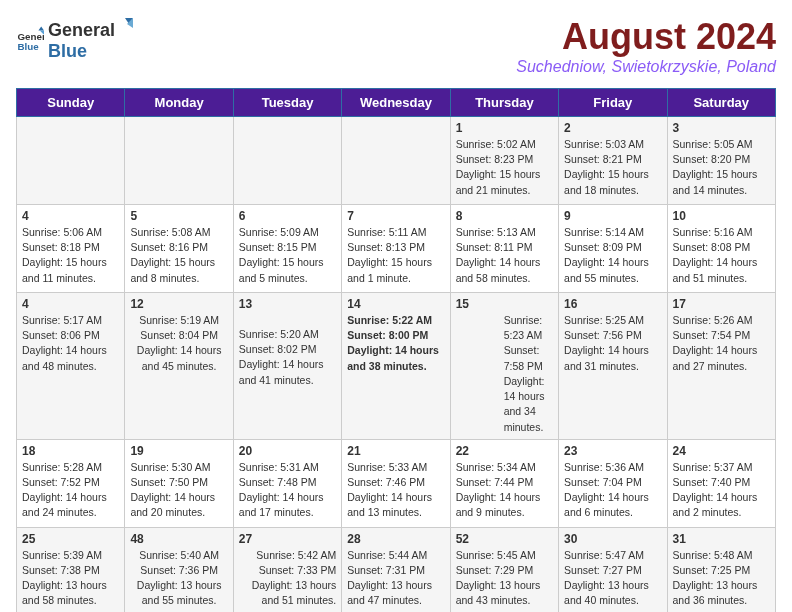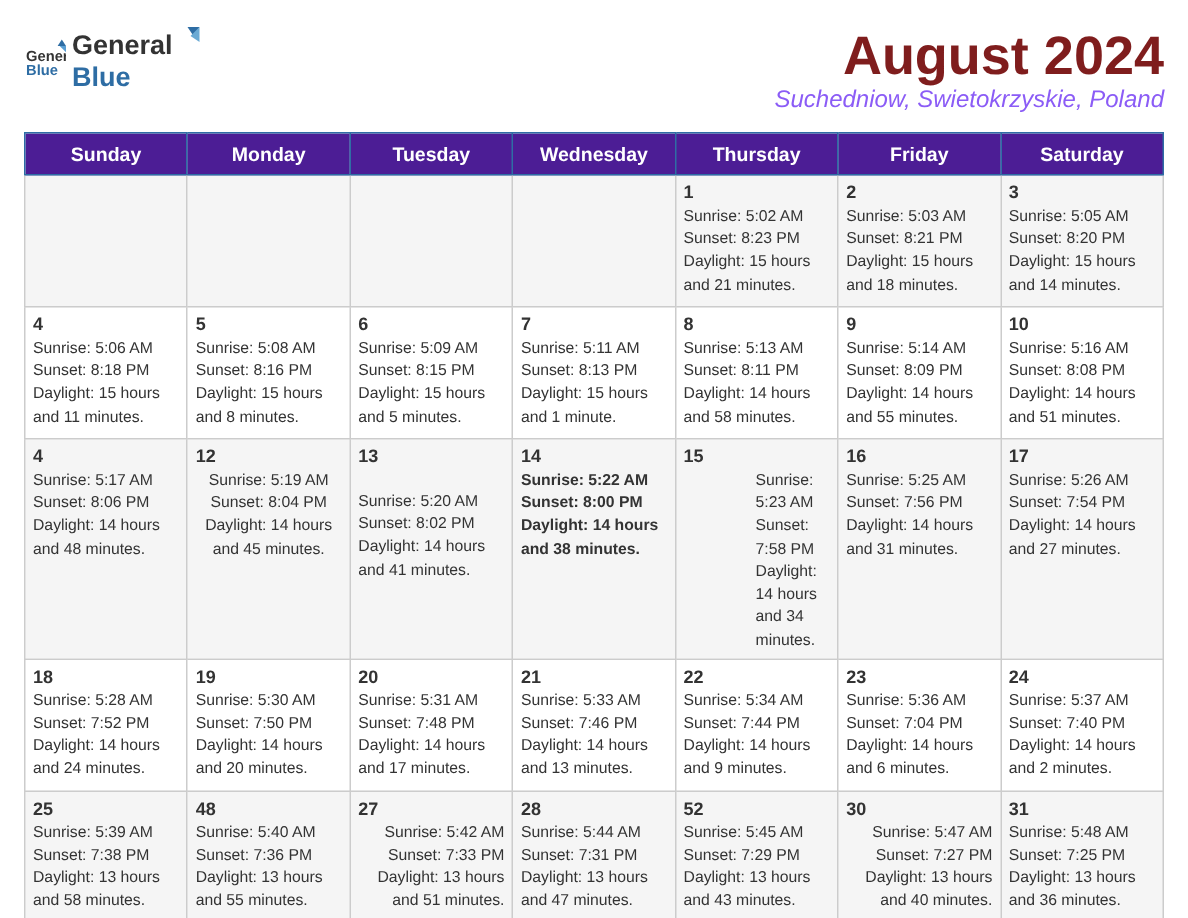--- a/index.html
+++ b/index.html
@@ -315,21 +315,21 @@
       <tr>
         <td>
           <span class="day-number">25</span>
           <div class="day-detail" style="white-space: pre-line;">Sunrise: 5:39 AM
 Sunset: 7:38 PM
 Daylight: 13 hours
 and 58 minutes.</div>
         </td>
         <td>
           <span class="day-number">48</span>
-          <div class="day-detail" style="white-space: pre-line;">Sunrise: 5:40 AM
+          <div class="day-detail" style="white-space: pre-line; text-align: center;">Sunrise: 5:40 AM
 Sunset: 7:36 PM
 Daylight: 13 hours
 and 55 minutes.</div>
         </td>
         <td>
           <span class="day-number">27</span>
           <div class="day-detail" style="white-space: pre-line; text-align: right;">Sunrise: 5:42 AM
 Sunset: 7:33 PM
 Daylight: 13 hours
 and 51 minutes.</div>
@@ -343,21 +343,21 @@
         </td>
         <td>
           <span class="day-number">52</span>
           <div class="day-detail" style="white-space: pre-line;">Sunrise: 5:45 AM
 Sunset: 7:29 PM
 Daylight: 13 hours
 and 43 minutes.</div>
         </td>
         <td>
           <span class="day-number">30</span>
-          <div class="day-detail" style="white-space: pre-line; text-align: right;">Sunrise: 5:47 AM
+          <div class="day-detail" style="white-space: pre-line;">Sunrise: 5:47 AM
 Sunset: 7:27 PM
 Daylight: 13 hours
 and 40 minutes.</div>
         </td>
         <td>
           <span class="day-number">31</span>
           <div class="day-detail" style="white-space: pre-line;">Sunrise: 5:48 AM
 Sunset: 7:25 PM
 Daylight: 13 hours
 and 36 minutes.</div>

